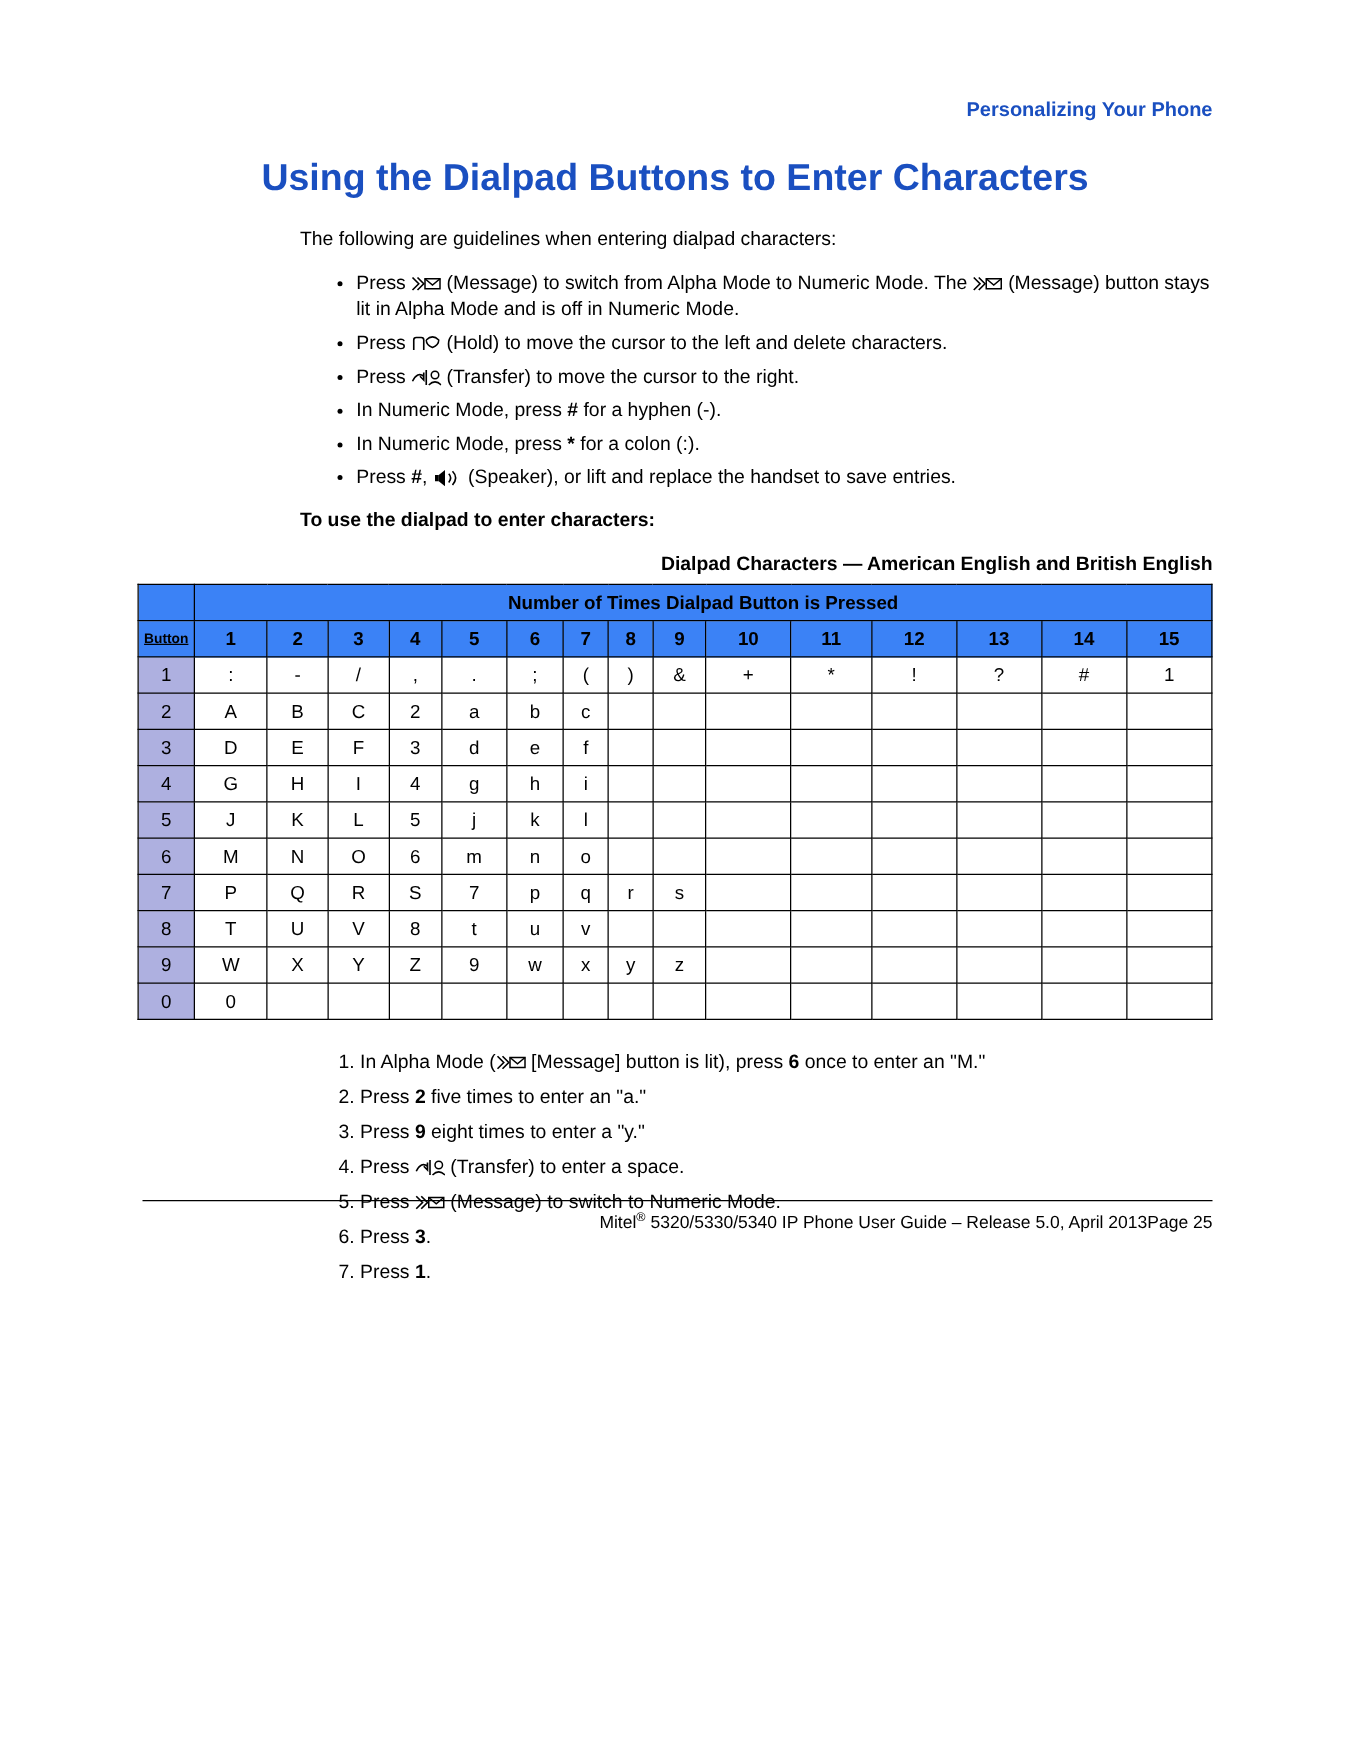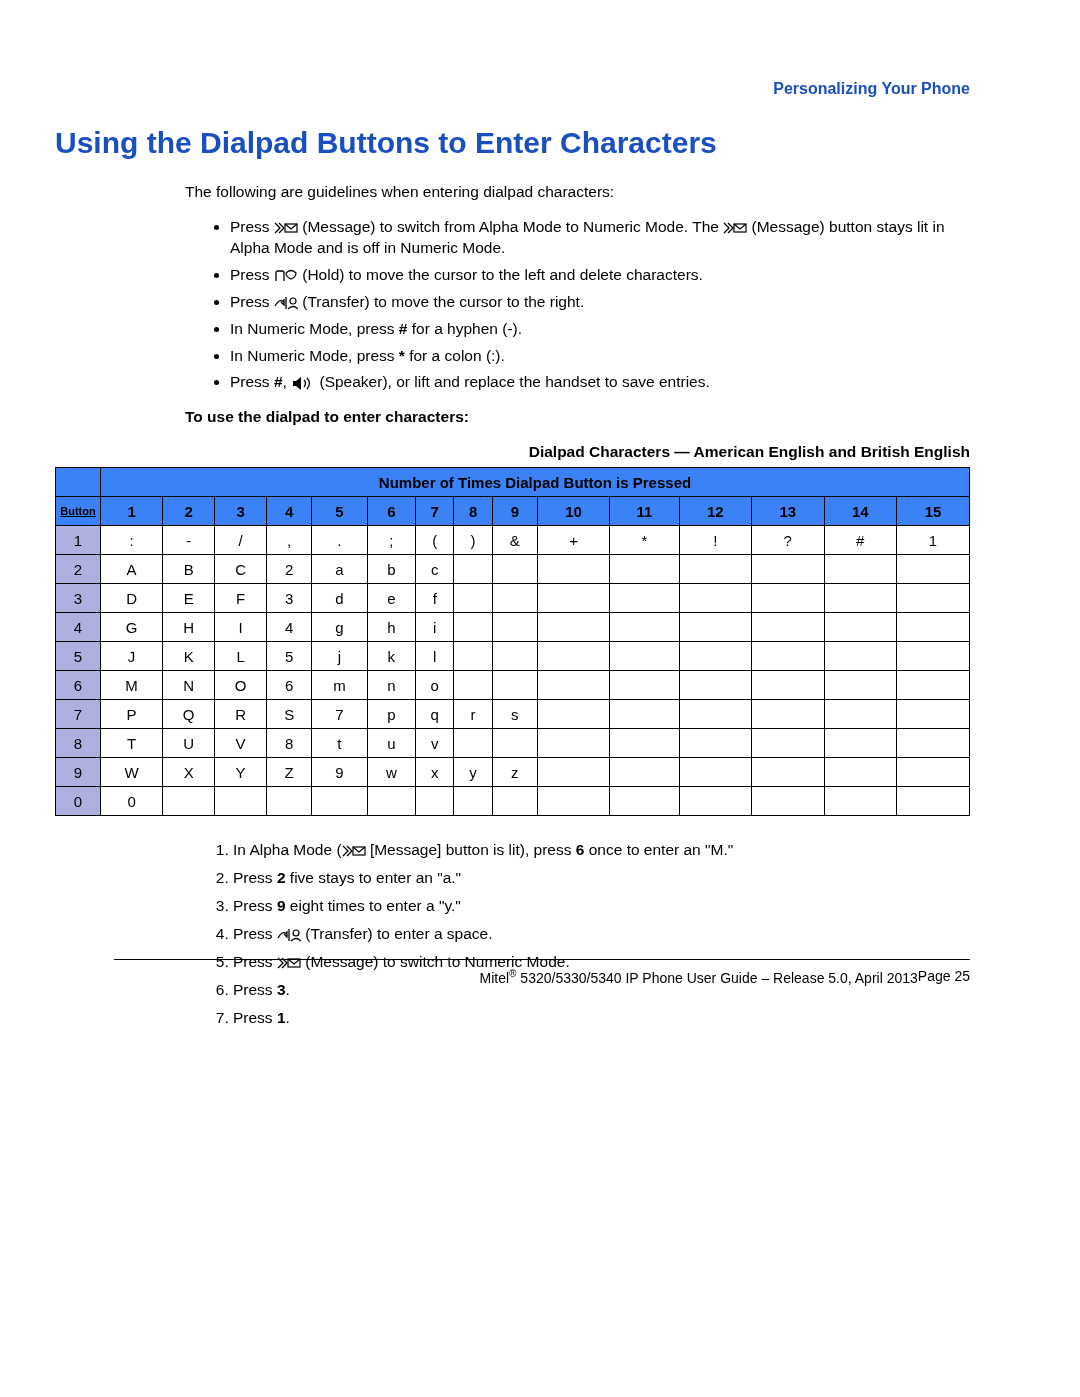--- a/index.html
+++ b/index.html
@@ -7,34 +7,35 @@
     padding: 0;
     background: #fff;
     font-family: Arial, Helvetica, sans-serif;
     color: #000;
   }
   .page {
     width: 1080px;
     height: 1034px;
     position: relative;
     box-sizing: border-box;
-    padding: 80px 110px 0 55px;
+    padding: 80px 110px 0 110px;
   }
   .header-link {
     text-align: right;
     color: #1a4fc0;
     font-weight: bold;
     font-size: 16px;
     margin-bottom: 28px;
   }
   h1 {
     color: #1a4fc0;
     font-size: 30px;
     font-weight: bold;
     margin: 0 0 22px 0;
+    text-align: center;
   }
   .body-col {
     margin-left: 130px;
     font-size: 15.5px;
     line-height: 1.35;
   }
   p { margin: 0 0 14px 0; }
   .link { color: #1a4fc0; }
   ul.bullets {
     list-style: disc;
@@ -370,21 +371,21 @@
           <td></td>
         </tr>
       </tbody>
   </table>
 
   <div class="body-col">
     <ol class="steps">
       <li><span>In Alpha Mode (</span><svg class="icon">
             <use href="#msg-icon"></use>
           </svg><span> [Message] button is lit), press </span><span class="bold">6</span><span> once to enter an "M."</span></li>
-      <li><span>Press </span><span class="bold">2</span><span> five stays to enter an "a."</span></li>
+      <li><span>Press </span><span class="bold">2</span><span> five times to enter an "a."</span></li>
       <li><span>Press </span><span class="bold">9</span><span> eight times to enter a "y."</span></li>
       <li><span>Press </span><svg class="icon">
             <use href="#xfer-icon"></use>
           </svg><span> (Transfer) to enter a space.</span></li>
       <li><span>Press </span><svg class="icon">
             <use href="#msg-icon"></use>
           </svg><span> (Message) to switch to Numeric Mode.</span></li>
       <li><span>Press </span><span class="bold">3</span><span>.</span></li>
       <li><span>Press </span><span class="bold">1</span><span>.</span></li>
       <li><span>Press </span><svg class="icon">

